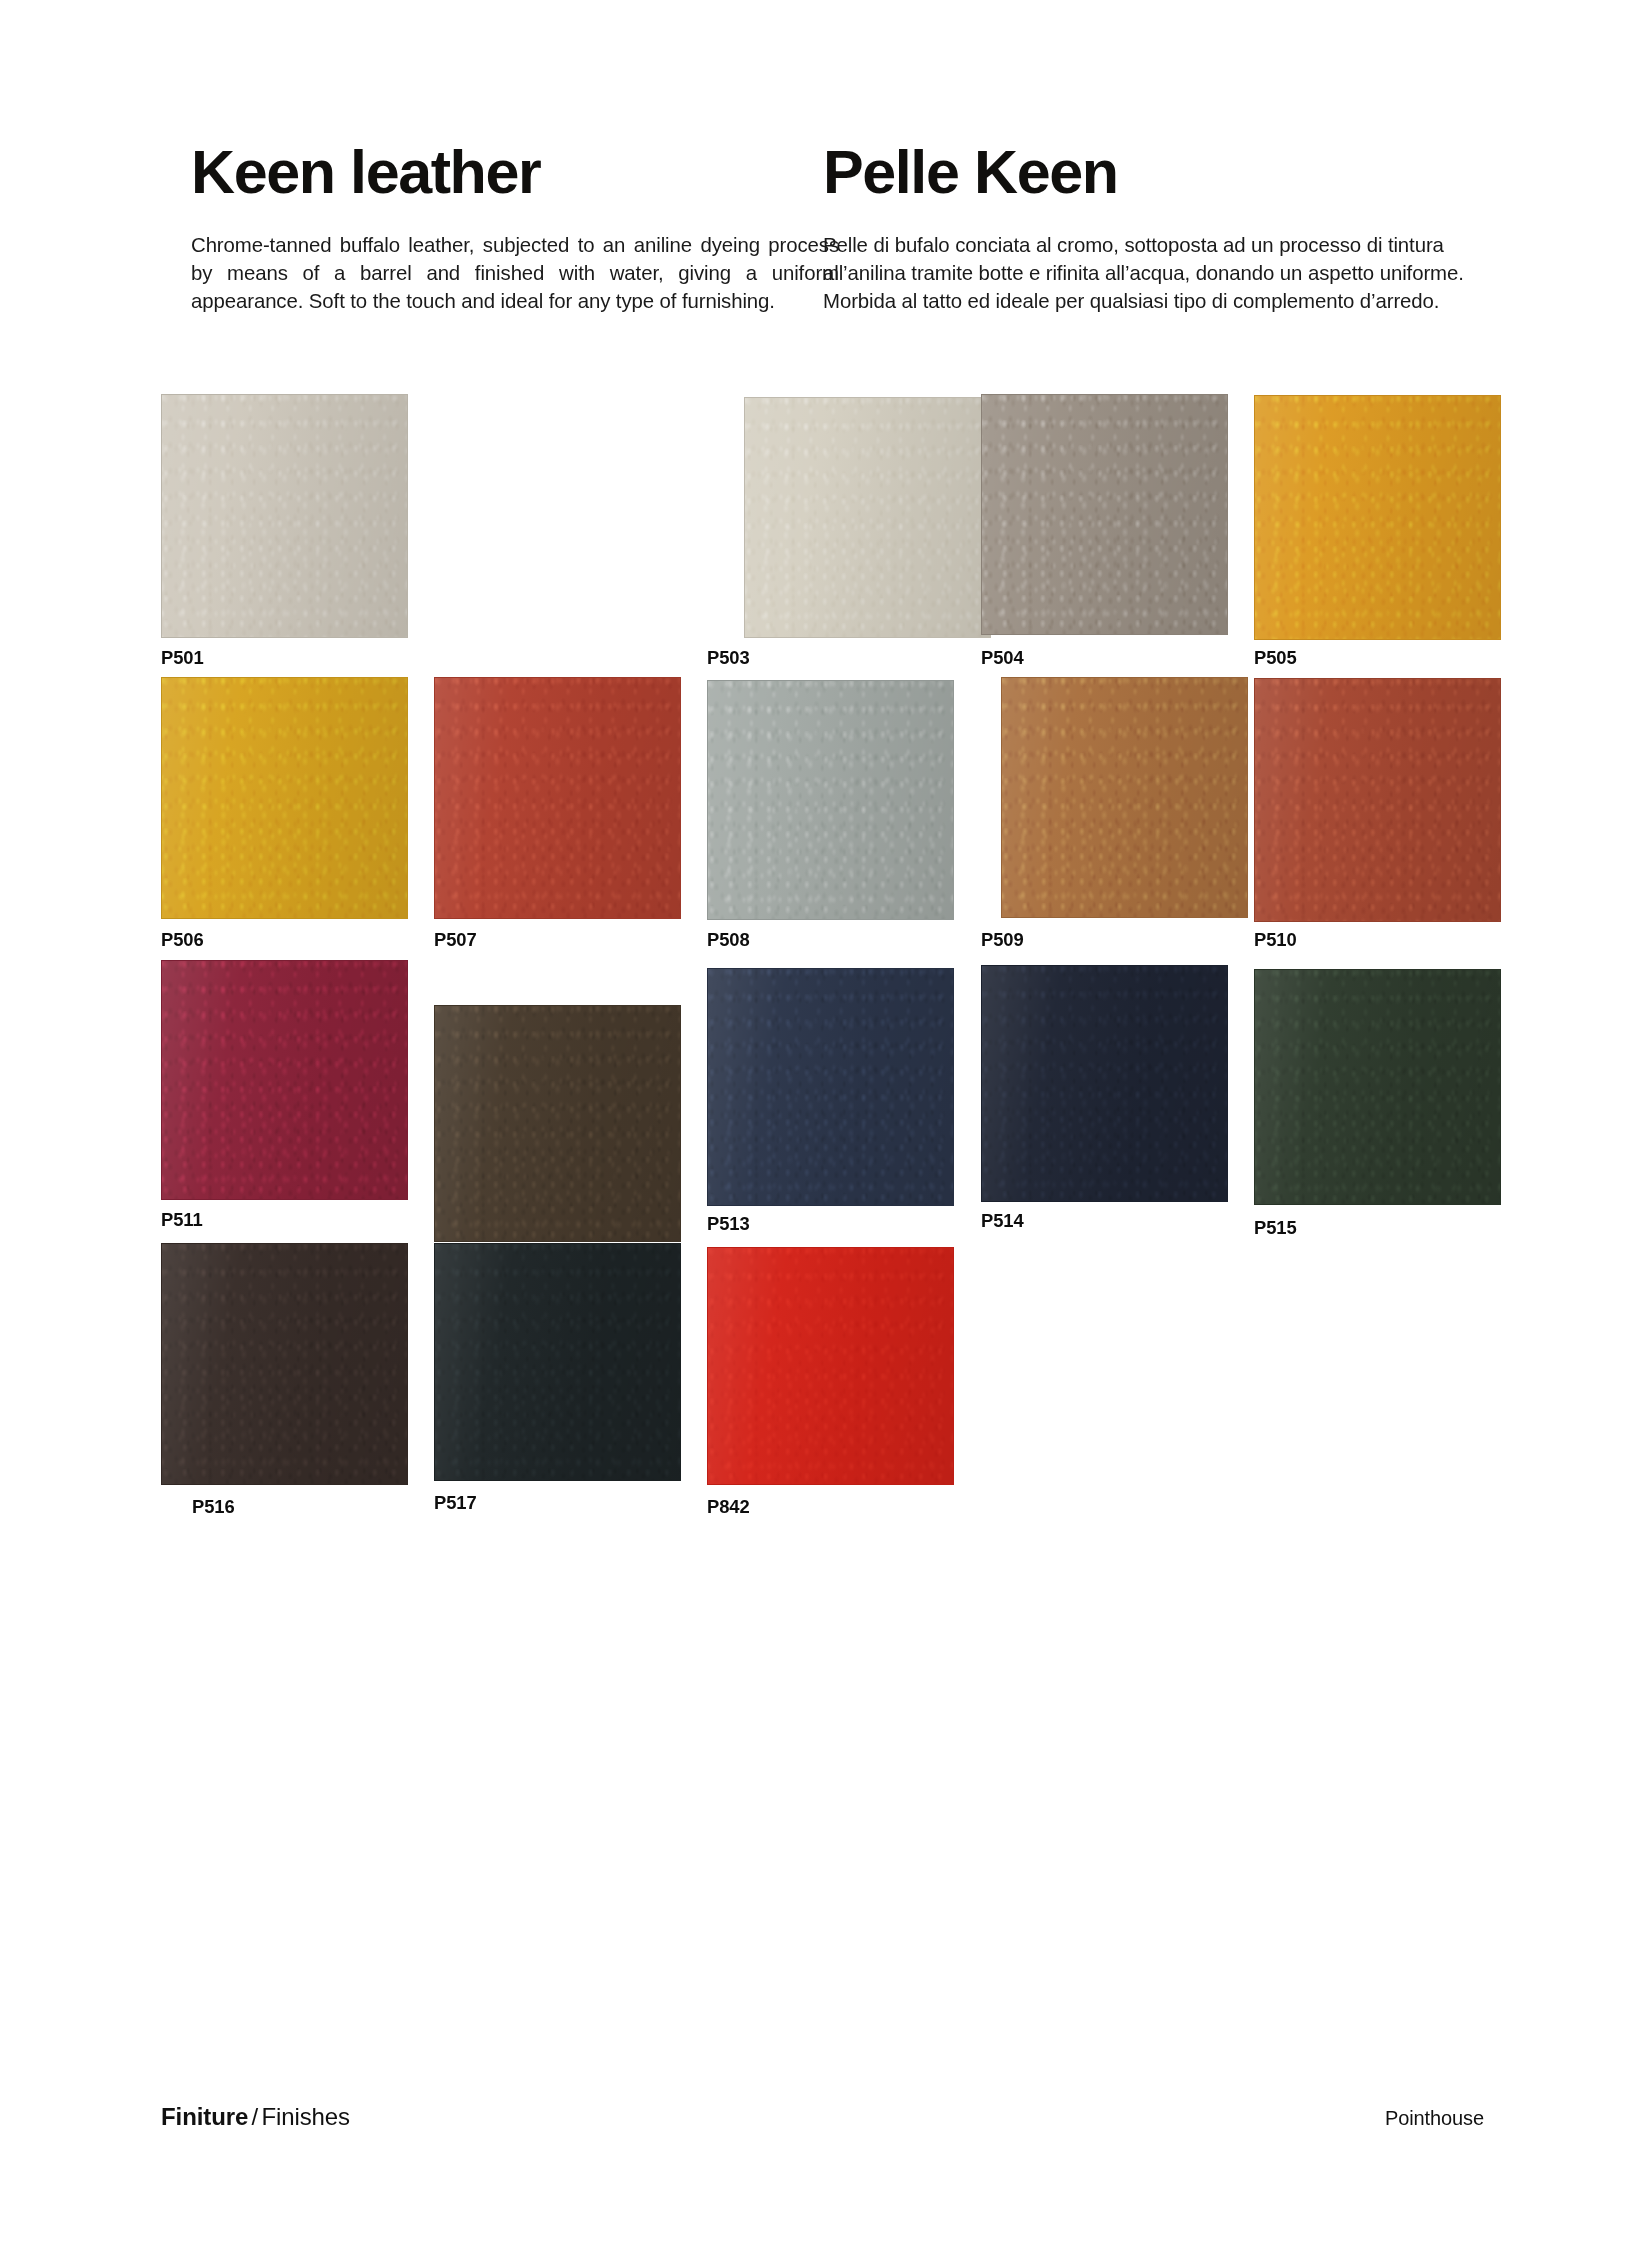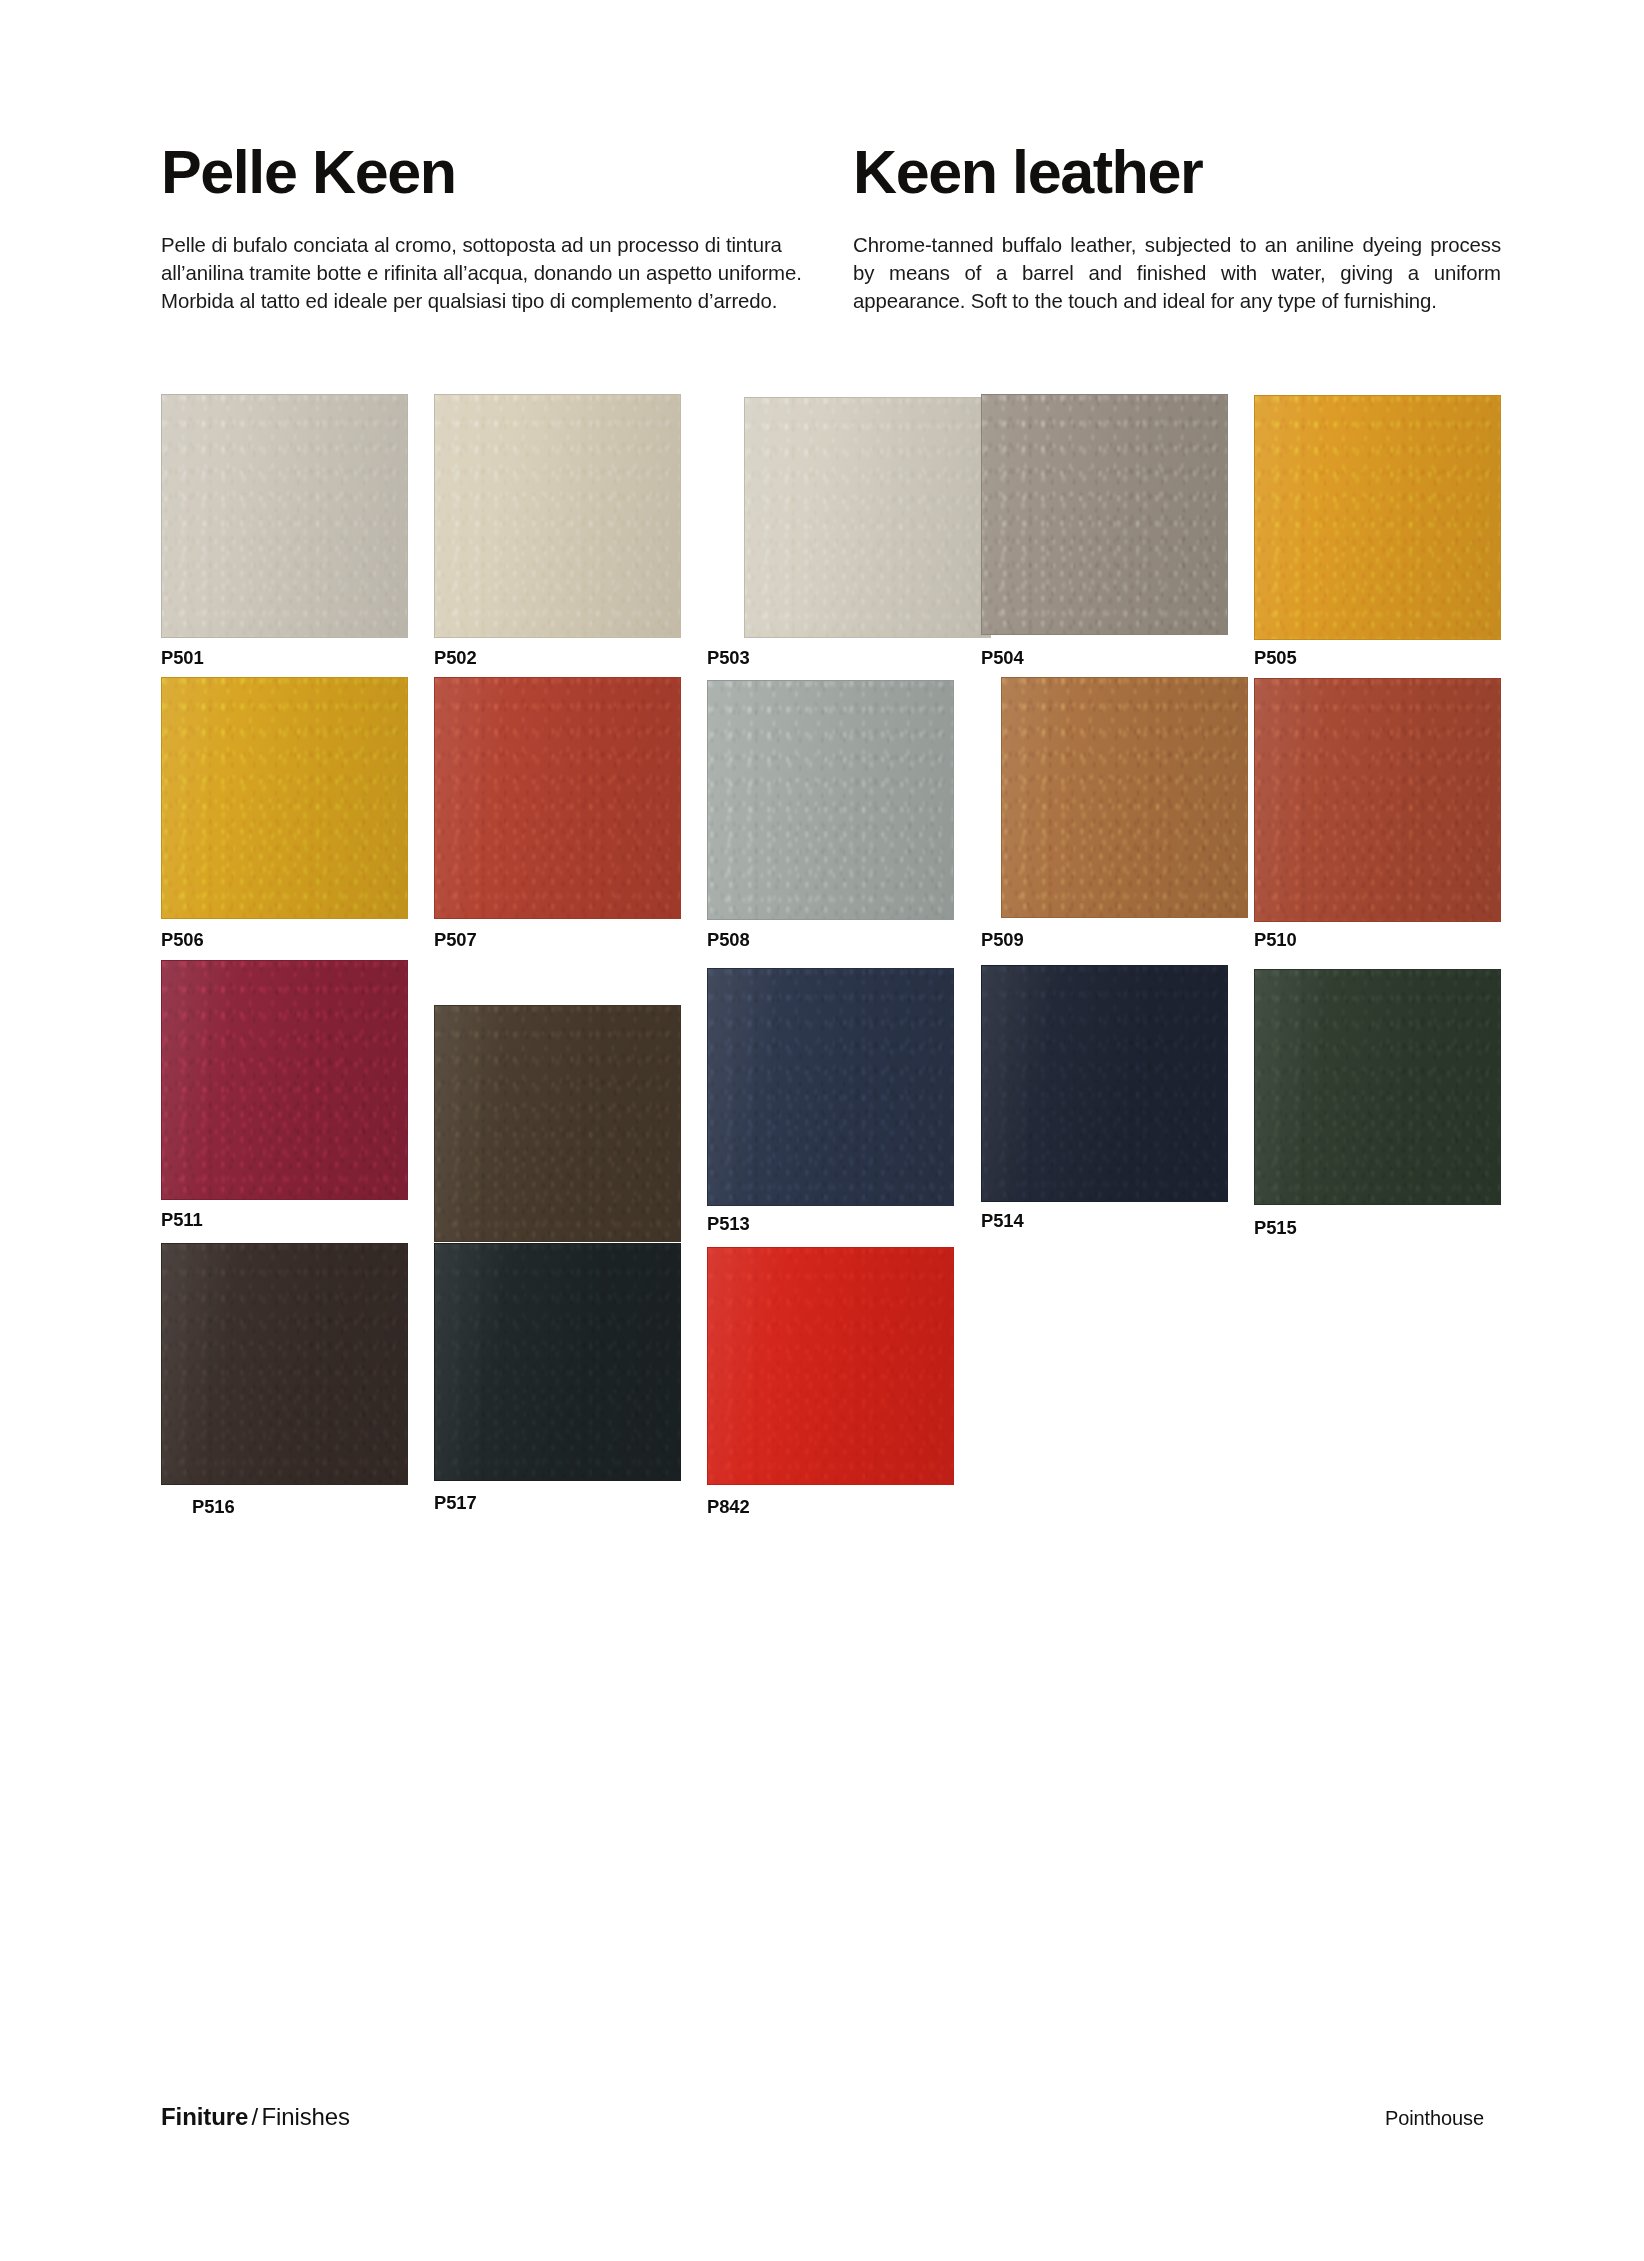--- a/index.html
+++ b/index.html
@@ -98,45 +98,38 @@
   .f-left .slash{font-weight:400;padding:0 3.3px;}
   .f-left .fin{font-weight:400;}
   .f-right{margin-left:auto;font-size:20px;font-weight:400;letter-spacing:-0.1px;}
 </style>
 </head>
 <body>
 
 <div class="page">
 
   <div class="header">
+    <div class="col en">
+      <h1>Keen leather</h1>
+      <div class="desc">Chrome-tanned buffalo leather, subjected to an aniline dyeing process by means of a barrel and finished with water, giving a uniform appearance. Soft to the touch and ideal for any type of furnishing.</div>
+    </div>
     <div class="col it">
       <h1>Pelle Keen</h1>
       <div class="desc">Pelle di bufalo conciata al cromo, sottoposta ad un processo di tintura all’anilina tramite botte e rifinita all’acqua, donando un aspetto uniforme. Morbida al tatto ed ideale per qualsiasi tipo di complemento d’arredo.</div>
     </div>
-    <div class="col en">
-      <h1>Keen leather</h1>
-      <div class="desc">Chrome-tanned buffalo leather, subjected to an aniline dyeing process by means of a barrel and finished with water, giving a uniform appearance. Soft to the touch and ideal for any type of furnishing.</div>
-    </div>
   </div>
 
   <div class="grid" id="grid">
       <div class="swrow" style="position: absolute; top: 0px; left: 0px; height: 283px;">
         <div class="cell" style="left: 0px;">
           <div class="chip" style="margin-top: 0px; height: 244px; background: rgb(207, 201, 189);">
             <div class="grain"></div>
             <div class="sheen"></div>
           </div>
           <div class="label" style="position: absolute; top: 253px; left: 0px;">P501</div>
-        </div>
-        <div class="cell" style="left: 273px;">
-          <div class="chip" style="margin-top: 0px; height: 244px; background: rgb(217, 208, 186);">
-            <div class="grain"></div>
-            <div class="sheen"></div>
-          </div>
-          <div class="label" style="position: absolute; top: 253px; left: 0px;">P502</div>
         </div>
         <div class="cell" style="left: 546px; padding-left: 37px;">
           <div class="chip" style="margin-top: 2.6px; height: 241px; background: rgb(213, 208, 194);">
             <div class="grain"></div>
             <div class="sheen"></div>
           </div>
           <div class="label" style="position: absolute; top: 253px; left: 0px;">P503</div>
         </div>
         <div class="cell" style="left: 820px;">
           <div class="chip" style="margin-top: 0px; height: 241px; background: rgb(154, 144, 133);">

